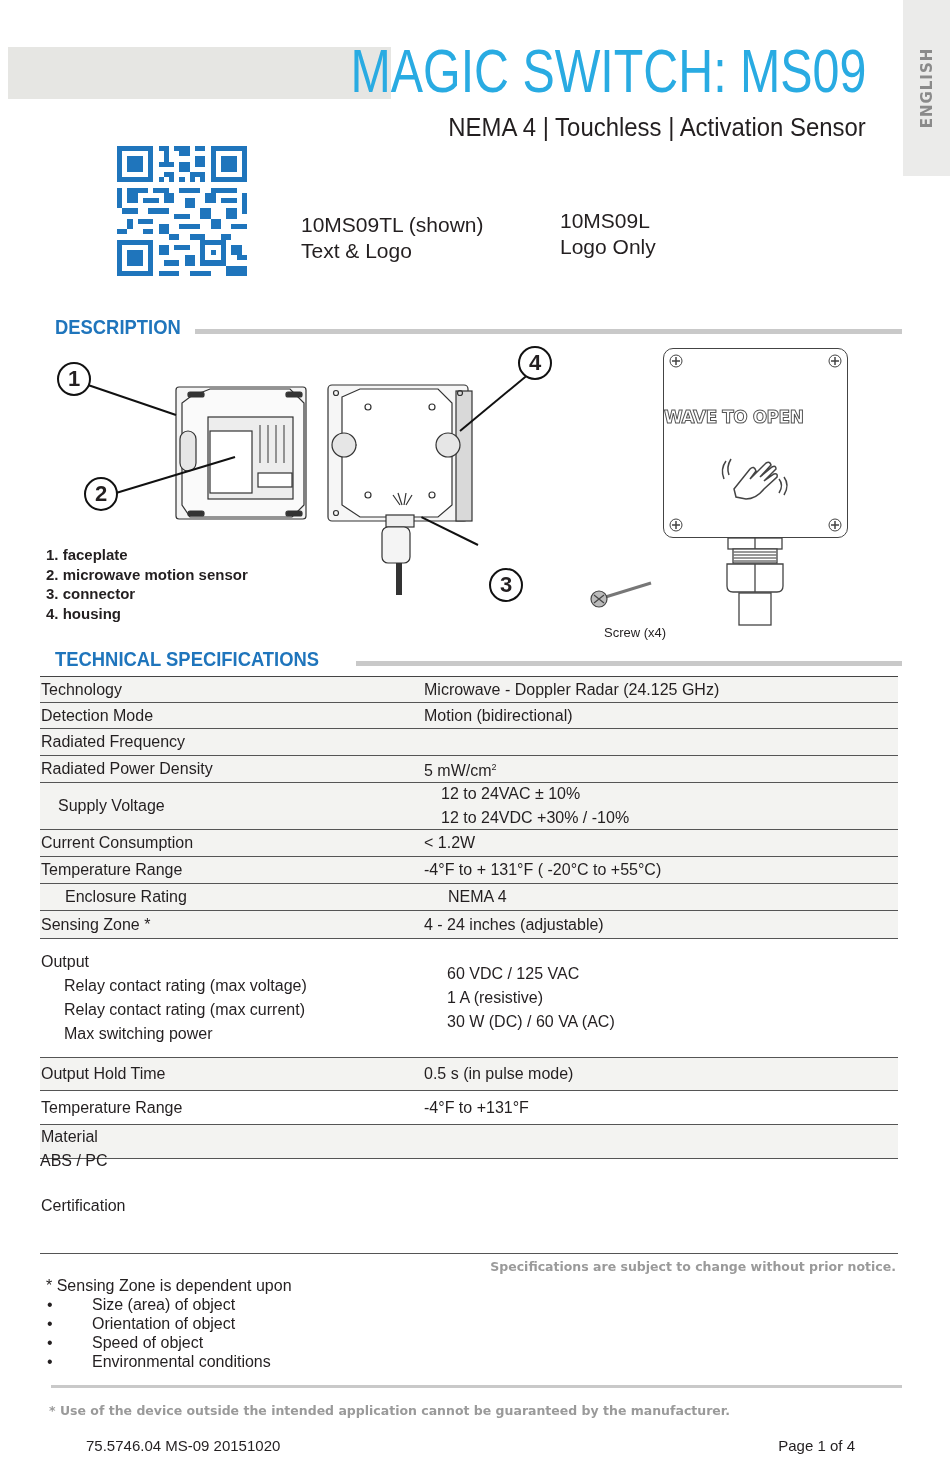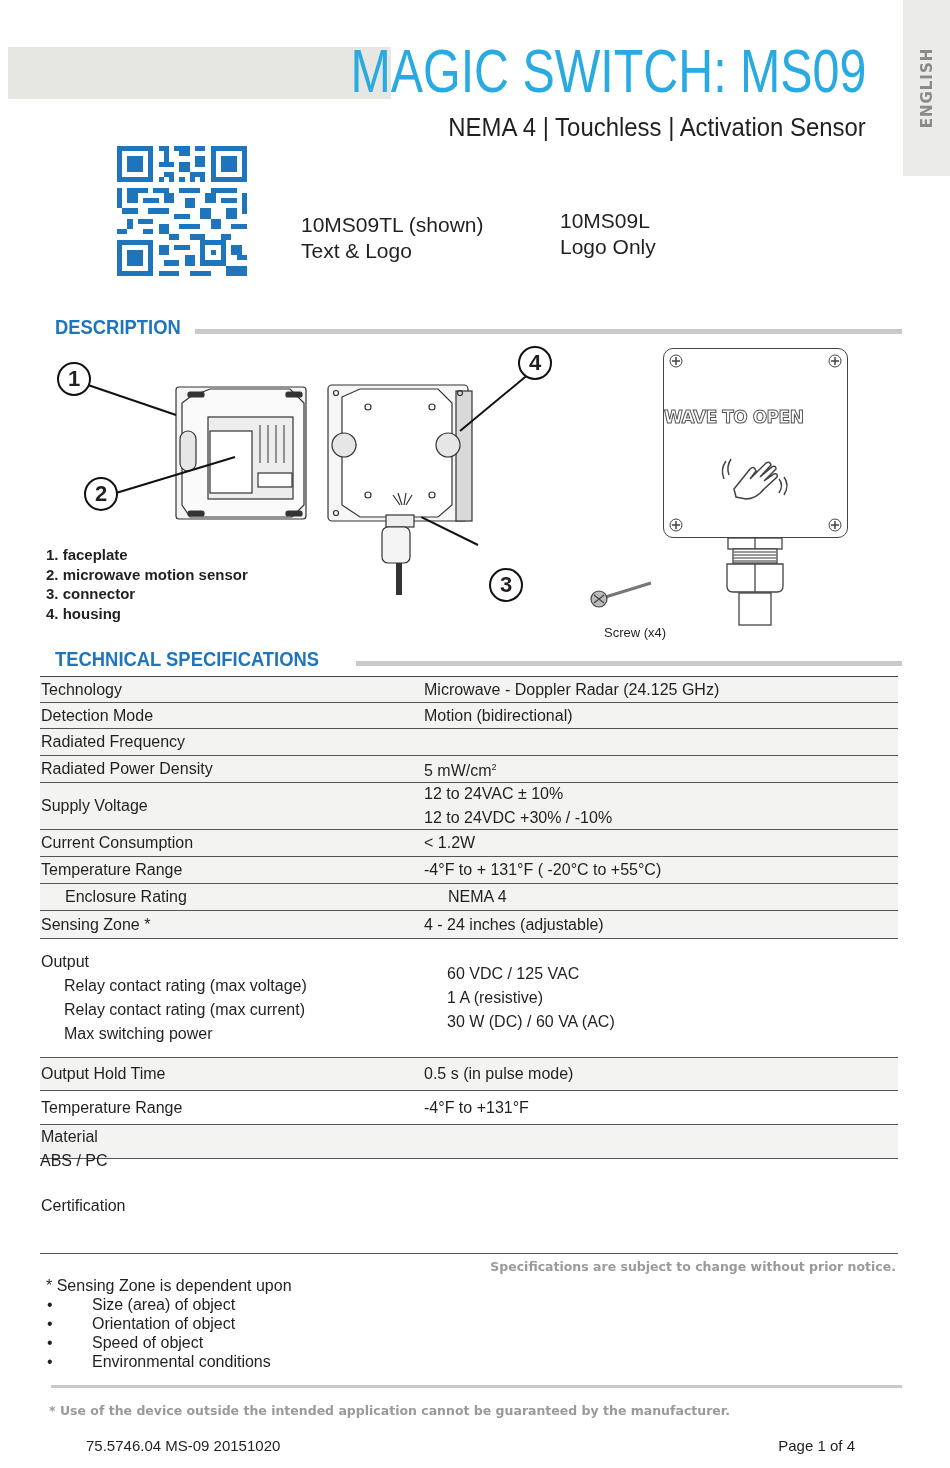--- a/index.html
+++ b/index.html
@@ -263,21 +263,21 @@
       </div>
   </div>
   <div class="row shade" style="height:26px;">
     <div class="k">
         <div class="line">Radiated Power Density</div>
       </div>
     <div class="v">
         <div class="line"><span>5 mW/cm</span><sup>2</sup></div>
       </div>
   </div>
-  <div class="row shade" style="height:46px;">
+  <div class="row shade" style="height:46px;padding-left:17px;">
     <div class="k">
         <div class="line">Supply Voltage</div>
       </div>
     <div class="v">
       <div class="line">12 to 24VAC ± 10%</div>
       <div class="line">12 to 24VDC +30% / -10%</div>
     </div>
   </div>
   <div class="row shade" style="height:26px;">
     <div class="k">

